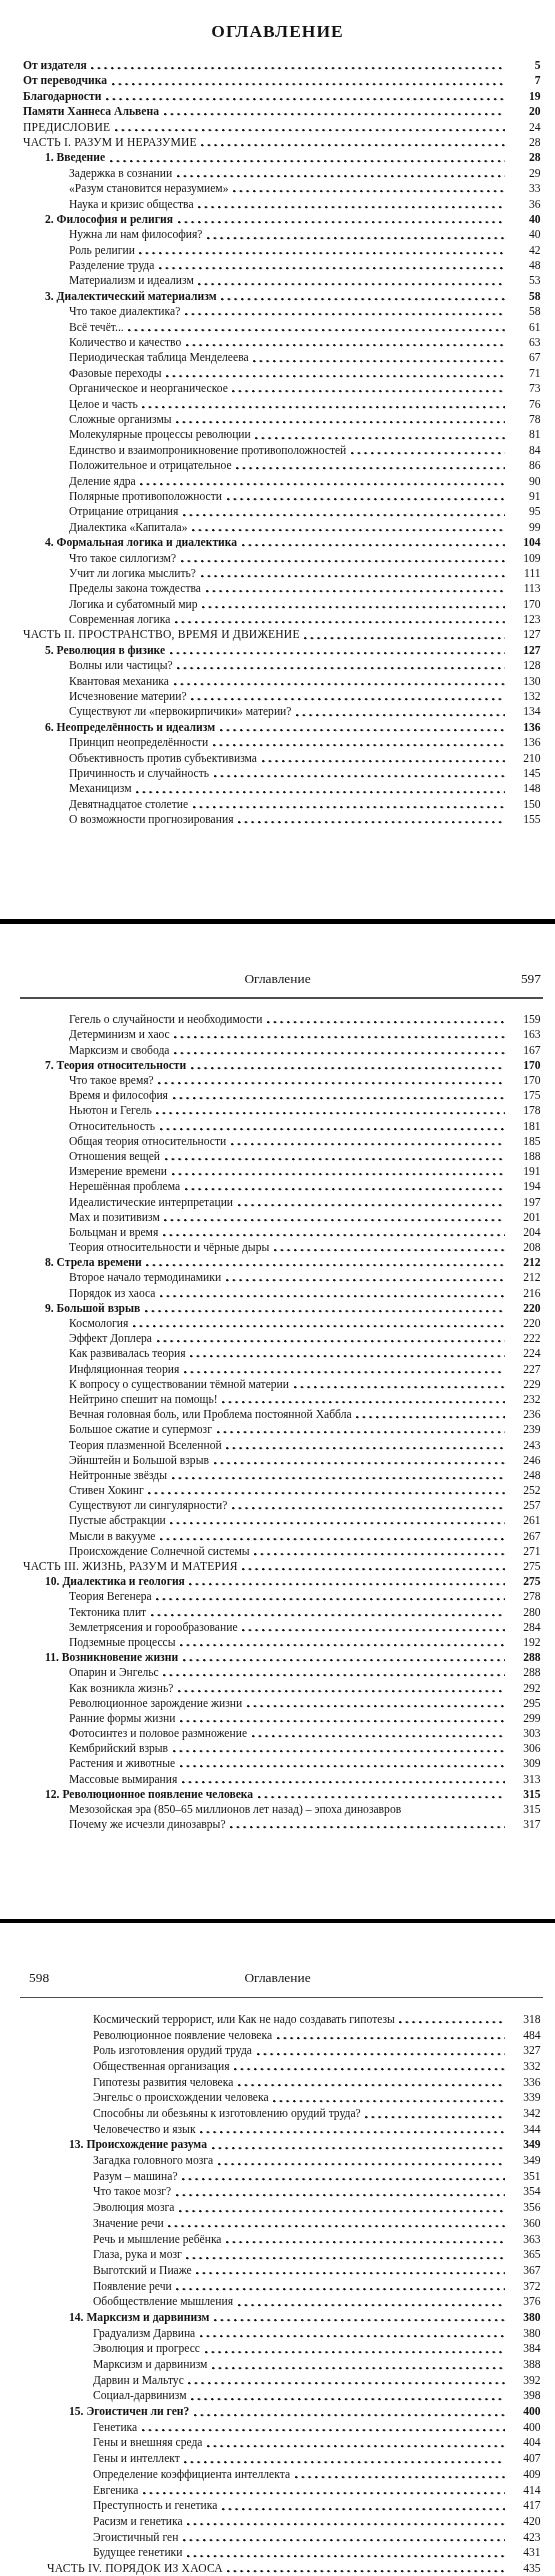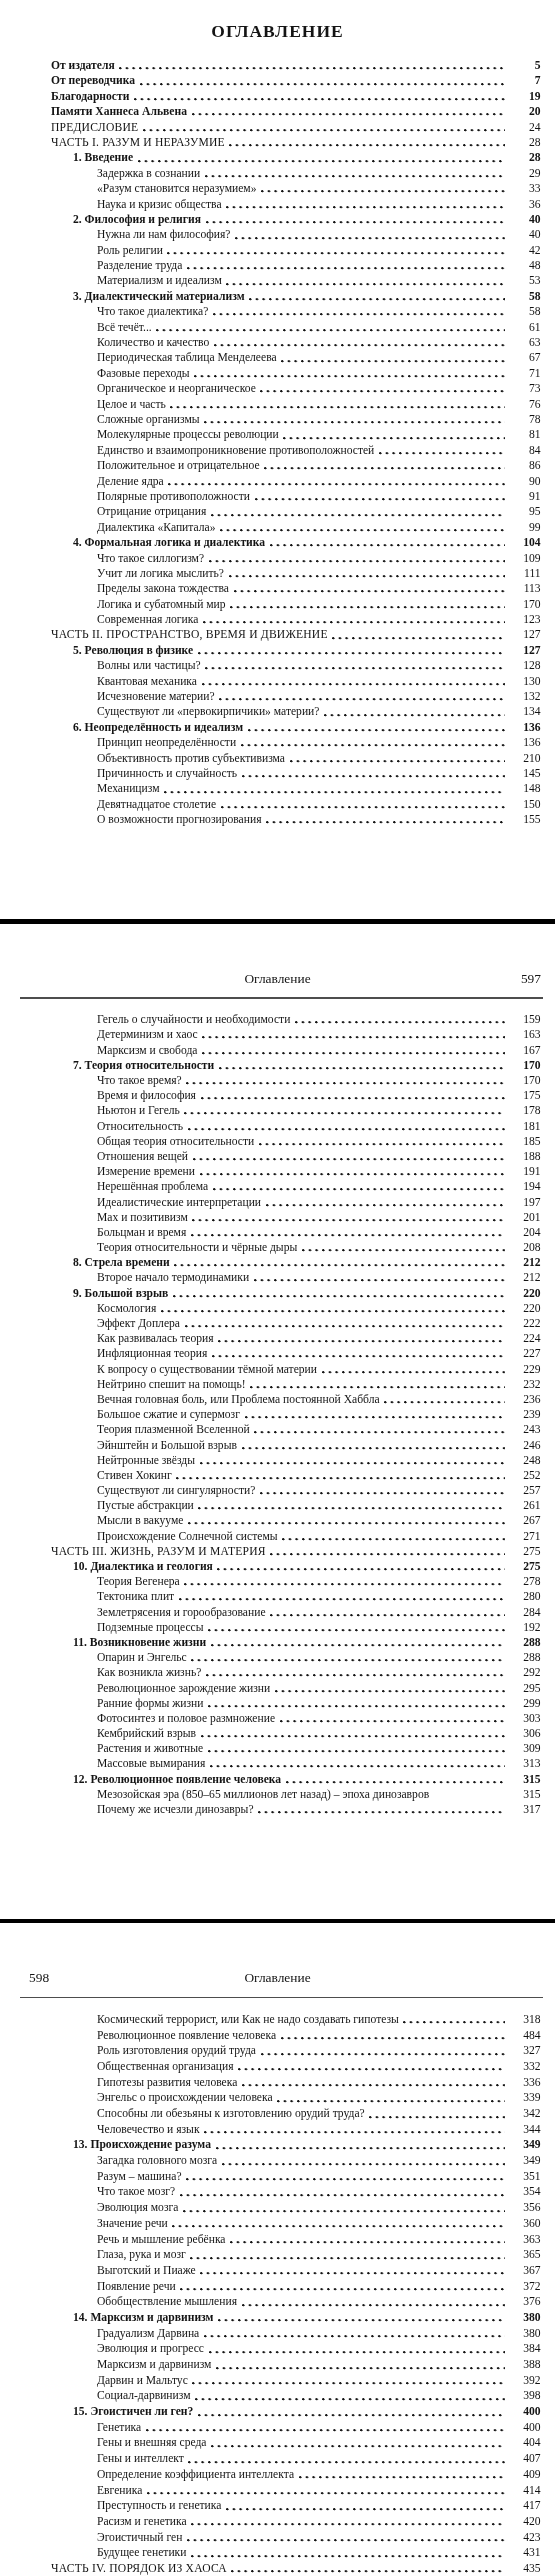--- a/index.html
+++ b/index.html
@@ -40,33 +40,33 @@
   }
   .phlabel{text-align:center;}
   .phnum{position:absolute;top:0;}
   .phnum.right{right:14px;}
   .phnum.left{left:29px;}
   .rule{
     height:1.5px;
     background:var(--rule);
     margin:11.3px 12.4px 13.4px 19.6px;
   }
-  .toc{width:100%;padding-left:28px;}
+  .toc{width:100%;}
   .p1 .toc{padding-top:58px;}
   .row{
     display:flex;
     align-items:baseline;
     height:15.2px;
     font-size:11.6px;
     line-height:15.2px;
     padding-right:14.4px;
     white-space:nowrap;
   }
   .p1 .row{height:15.4px;line-height:15.4px;}
-  .p3 .row{height:15.7px;line-height:15.7px;}
+  .p3 .row{height:15.7px;line-height:15.7px;margin-left:24px;}
   .lvl0{padding-left:23px;}
   .lvl1{padding-left:45px;}
   .lvl2{padding-left:69px;}
   .bold .txt, .bold .pg{font-weight:700;}
   .caps .txt{letter-spacing:0.2px;}
   .txt{flex:0 0 auto;}
   .leader{
     flex:1 1 auto;
     min-width:4.1px;
     align-self:flex-end;
@@ -435,20 +435,25 @@
           <div class="row lvl1 bold">
             <span class="txt">8. Стрела времени</span>
             <span class="leader"></span>
             <span class="pg">212</span>
           </div>
           <div class="row lvl2">
             <span class="txt">Второе начало термодинамики</span>
             <span class="leader"></span>
             <span class="pg">212</span>
           </div>
+          <div class="row lvl2">
+            <span class="txt">Порядок из хаоса</span>
+            <span class="leader"></span>
+            <span class="pg">216</span>
+          </div>
           <div class="row lvl1 bold">
             <span class="txt">9. Большой взрыв</span>
             <span class="leader"></span>
             <span class="pg">220</span>
           </div>
           <div class="row lvl2">
             <span class="txt">Космология</span>
             <span class="leader"></span>
             <span class="pg">220</span>
           </div>

